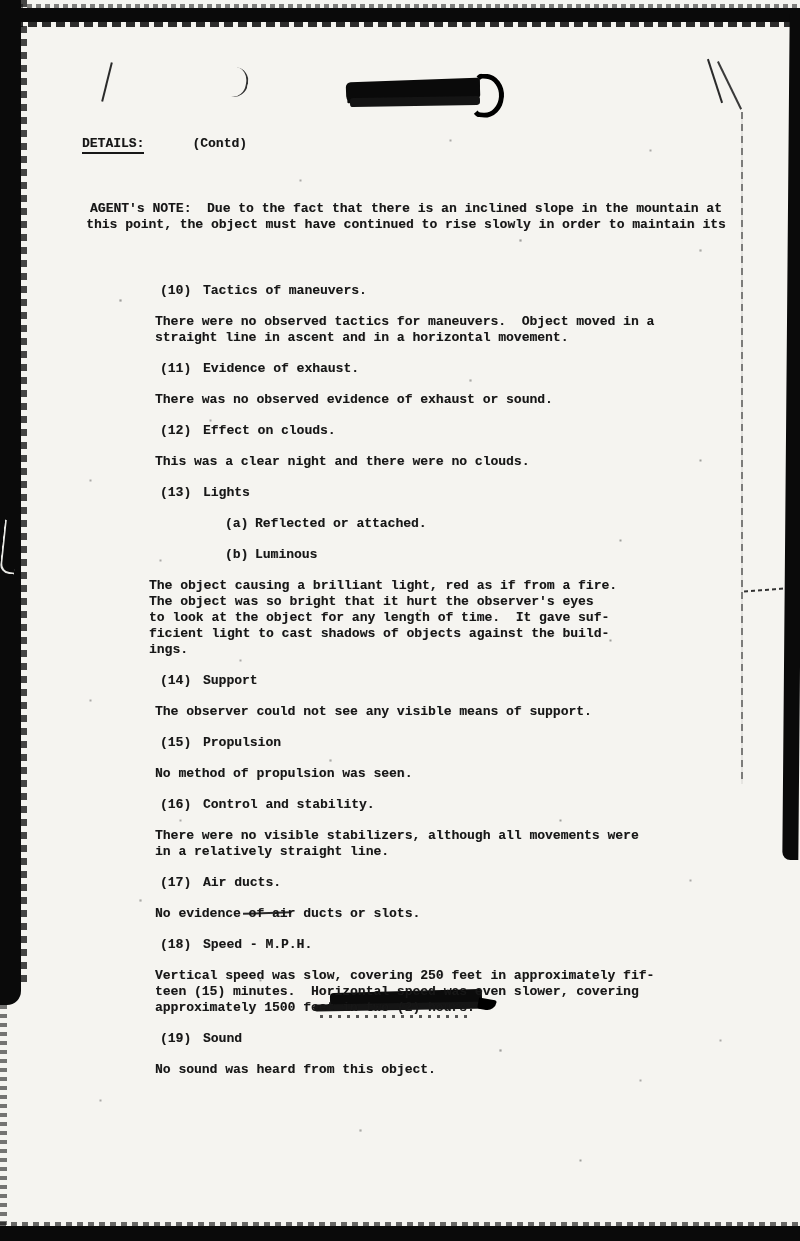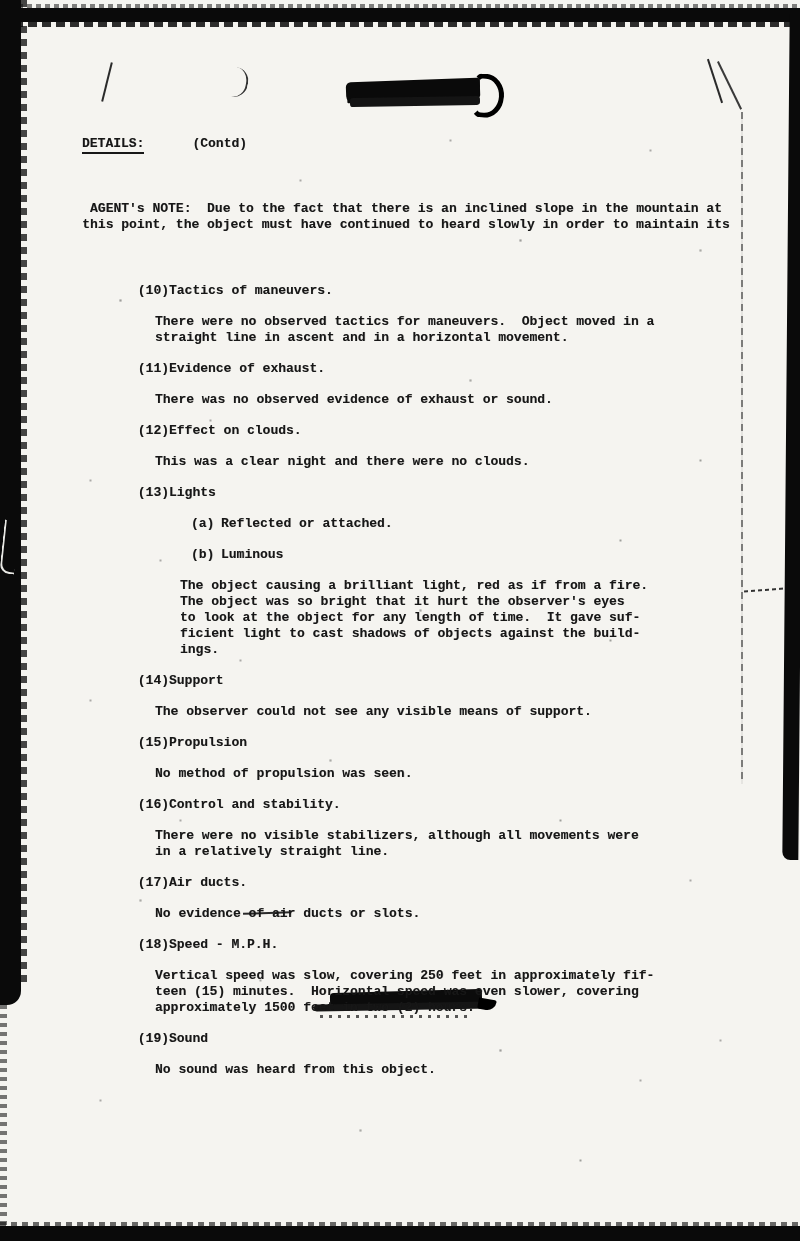--- a/index.html
+++ b/index.html
@@ -86,26 +86,26 @@
     color:#171717;font-size:13px;line-height:16px;font-weight:700;
     white-space:pre-wrap;
     text-shadow:.3px .3px 0 rgba(20,20,20,.4);
   }
   .blk{margin-bottom:15px;}
   .title-line{margin-bottom:17px;}
   .title-label{border-bottom:2px solid #171717;padding-bottom:1px;}
   .title-suffix{margin-left:48px;}
   .note{margin-bottom:18px;text-align:center;}
   .row{display:flex;}
-  .num{flex:0 0 43px;margin-left:44px;text-align:right;}
+  .num{flex:0 0 43px;margin-left:78px;}
   .content{flex:1;}
   .subrow{display:flex;margin-left:22px;}
   .letter{flex:0 0 30px;}
   .para{margin-left:73px;}
-  .subpara{margin-left:98px;}
+  .subpara{margin-left:67px;}
 </style>
 </head>
 <body>
 
 <div class="scan">
 
   <div class="strip-top"></div>
   <div class="strip-left"></div>
   <div class="strip-left-frizz"></div>
   <div class="strip-bottom"></div>
@@ -124,17 +124,17 @@
   <div class="redact-top-main"></div>
   <div class="redact-top-under"></div>
   <div class="redact-top-curl"></div>
   <div class="redact-bot-main"></div>
   <div class="redact-bot-ext"></div>
   <div class="redact-bot-tail"></div>
   <div class="redact-bot-fringe"></div>
 
   <div class="doc">
     <div class="title-line"><span class="title-label">DETAILS:</span><span class="title-suffix">(Contd)</span></div>
-    <div class="note"><div>AGENT's NOTE:  Due to the fact that there is an inclined slope in the mountain at</div><div>this point, the object must have continued to heard slowly in order to maintain its</div></div>
+    <div class="note"><div>AGENT's NOTE:  Due to the fact that there is an inclined slope in the mountain at</div><div>this point, the object must have continued to rise slowly in order to maintain its</div></div>
     <div><div class="item"><div class="blk row"><span class="num">(10)</span><div class="content"><div>Tactics of maneuvers.</div></div></div><div class="blk para"><div>There were no observed tactics for maneuvers.  Object moved in a</div><div>straight line in ascent and in a horizontal movement.</div></div></div><div class="item"><div class="blk row"><span class="num">(11)</span><div class="content"><div>Evidence of exhaust.</div></div></div><div class="blk para"><div>There was no observed evidence of exhaust or sound.</div></div></div><div class="item"><div class="blk row"><span class="num">(12)</span><div class="content"><div>Effect on clouds.</div></div></div><div class="blk para"><div>This was a clear night and there were no clouds.</div></div></div><div class="item"><div class="blk row"><span class="num">(13)</span><div class="content"><div>Lights</div></div></div><div class="row"><span class="num"></span><div class="content"><div class="blk subrow"><span class="letter">(a)</span><div class="content"><div>Reflected or attached.</div></div></div></div></div><div class="row"><span class="num"></span><div class="content"><div class="blk subrow"><span class="letter">(b)</span><div class="content"><div>Luminous</div></div></div></div></div><div class="blk subpara"><div>The object causing a brilliant light, red as if from a fire.</div><div>The object was so bright that it hurt the observer's eyes</div><div>to look at the object for any length of time.  It gave suf-</div><div>ficient light to cast shadows of objects against the build-</div><div>ings.</div></div></div><div class="item"><div class="blk row"><span class="num">(14)</span><div class="content"><div>Support</div></div></div><div class="blk para"><div>The observer could not see any visible means of support.</div></div></div><div class="item"><div class="blk row"><span class="num">(15)</span><div class="content"><div>Propulsion</div></div></div><div class="blk para"><div>No method of propulsion was seen.</div></div></div><div class="item"><div class="blk row"><span class="num">(16)</span><div class="content"><div>Control and stability.</div></div></div><div class="blk para"><div>There were no visible stabilizers, although all movements were</div><div>in a relatively straight line.</div></div></div><div class="item"><div class="blk row"><span class="num">(17)</span><div class="content"><div>Air ducts.</div></div></div><div class="blk para"><div>No evidence of air ducts or slots.</div></div></div><div class="item"><div class="blk row"><span class="num">(18)</span><div class="content"><div>Speed - M.P.H.</div></div></div><div class="blk para"><div>Vertical speed was slow, covering 250 feet in approximately fif-</div><div>teen (15) minutes.  Horizontal speed was even slower, covering</div><div>approximately 1500 feet in two (2) hours.</div></div></div><div class="item"><div class="blk row"><span class="num">(19)</span><div class="content"><div>Sound</div></div></div><div class="blk para"><div>No sound was heard from this object.</div></div></div></div>
   </div>
 
 </div>
 
 </body></html>

